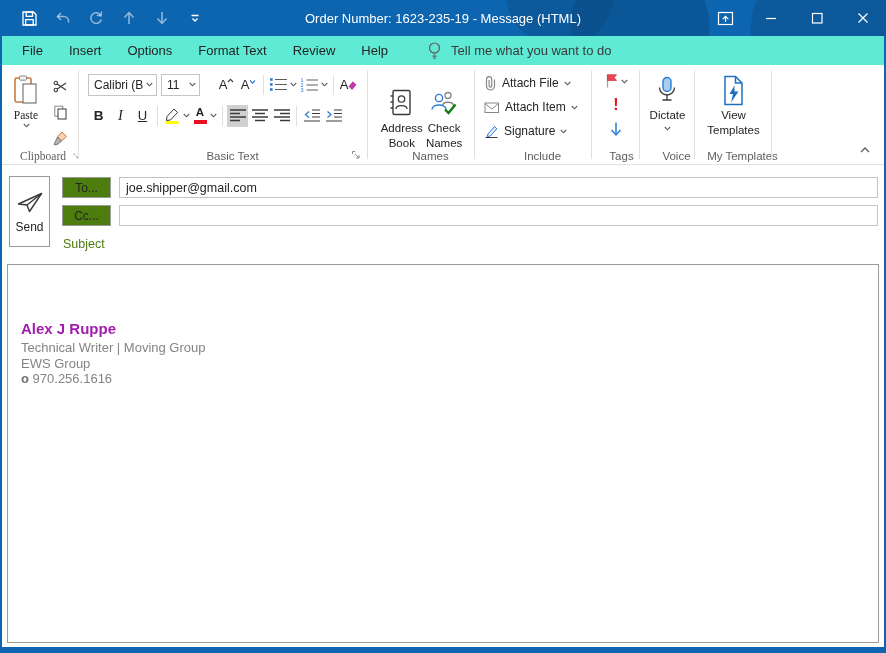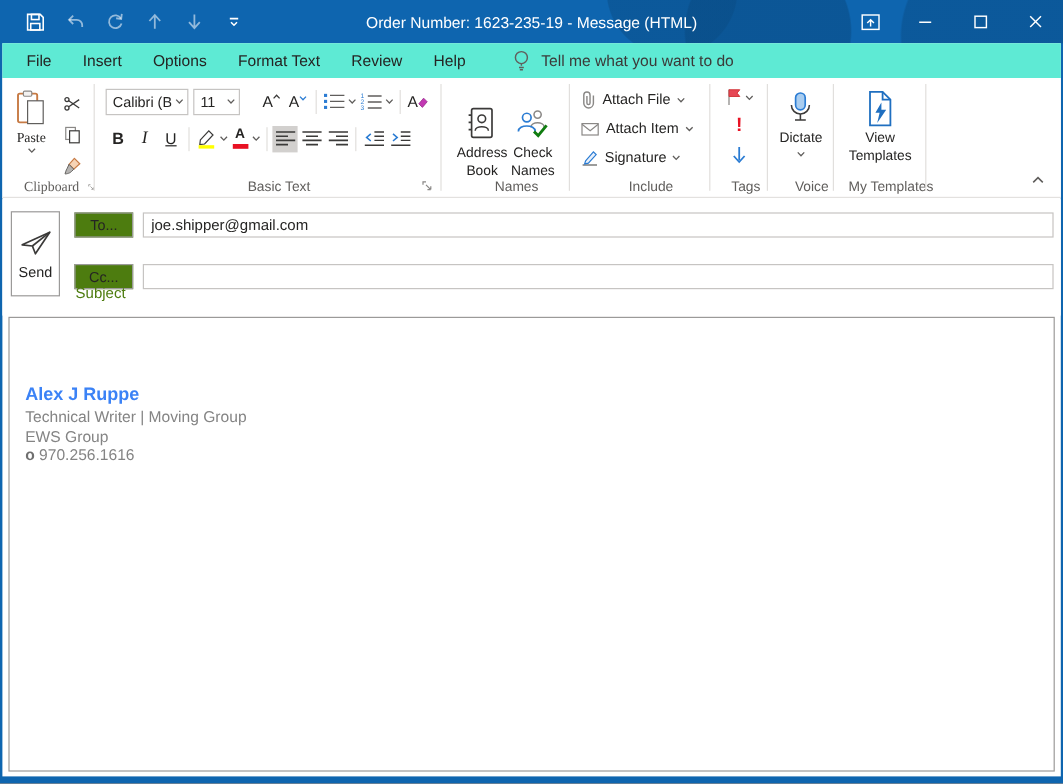--- a/index.html
+++ b/index.html
@@ -88,27 +88,27 @@
   .collapse-btn { position:absolute; right:11px; bottom:7px; width:16px; height:14px; display:flex; align-items:center; justify-content:center; }
 
   
   .compose { position:absolute; top:130px; left:0; right:0; height:97px; background:#fff; }
   .send-btn { position:absolute; left:7px; top:10px; width:41px; height:71px; border:1px solid #9b9a99; background:#fff;
     display:flex; flex-direction:column; align-items:center; justify-content:center; gap:5px; font-size:12px; color:#252423; }
   .addr-btn { position:absolute; left:60px; width:49px; height:21px; border:1px solid #9b9a99; background:#4d7c0f;
     font-size:12px; color:#252423; display:flex; align-items:center; justify-content:center; }
   .field { position:absolute; left:117px; right:6px; height:21px; border:1px solid #c6c4c2; background:#fff;
     font-size:12.5px; color:#252423; padding:0 6px; font-family:"Liberation Sans", sans-serif; outline:none; }
-  .row-to { top:11px; } .row-cc { top:54px; } .row-subj { top:67px; }
+  .row-to { top:11px; } .row-cc { top:39px; } .row-subj { top:67px; }
   .subject-label { position:absolute; left:61px; top:71px; font-size:12.5px; color:#4d7c0f; }
 
   
   .bodybox { position:absolute; top:228px; left:5px; width:872px; height:379px; border:1px solid #9b9a99; background:#fff; }
   .sig { margin:55px 0 0 13px; font-size:13px; color:#848484; line-height:15.5px; }
-  .sig-name { color:#3b82f6; font-weight:700; font-size:15px; line-height:17px; margin-bottom:3px; }
+  .sig-name { color:#a21caf; font-weight:700; font-size:15px; line-height:17px; margin-bottom:3px; }
   .sig b { color:#6f6f6f; }
 </style>
 </head>
 <body>
 
 <div class="window">
 
   <div class="titlebar">
     <div class="qat">
       <span class="qat-btn">

